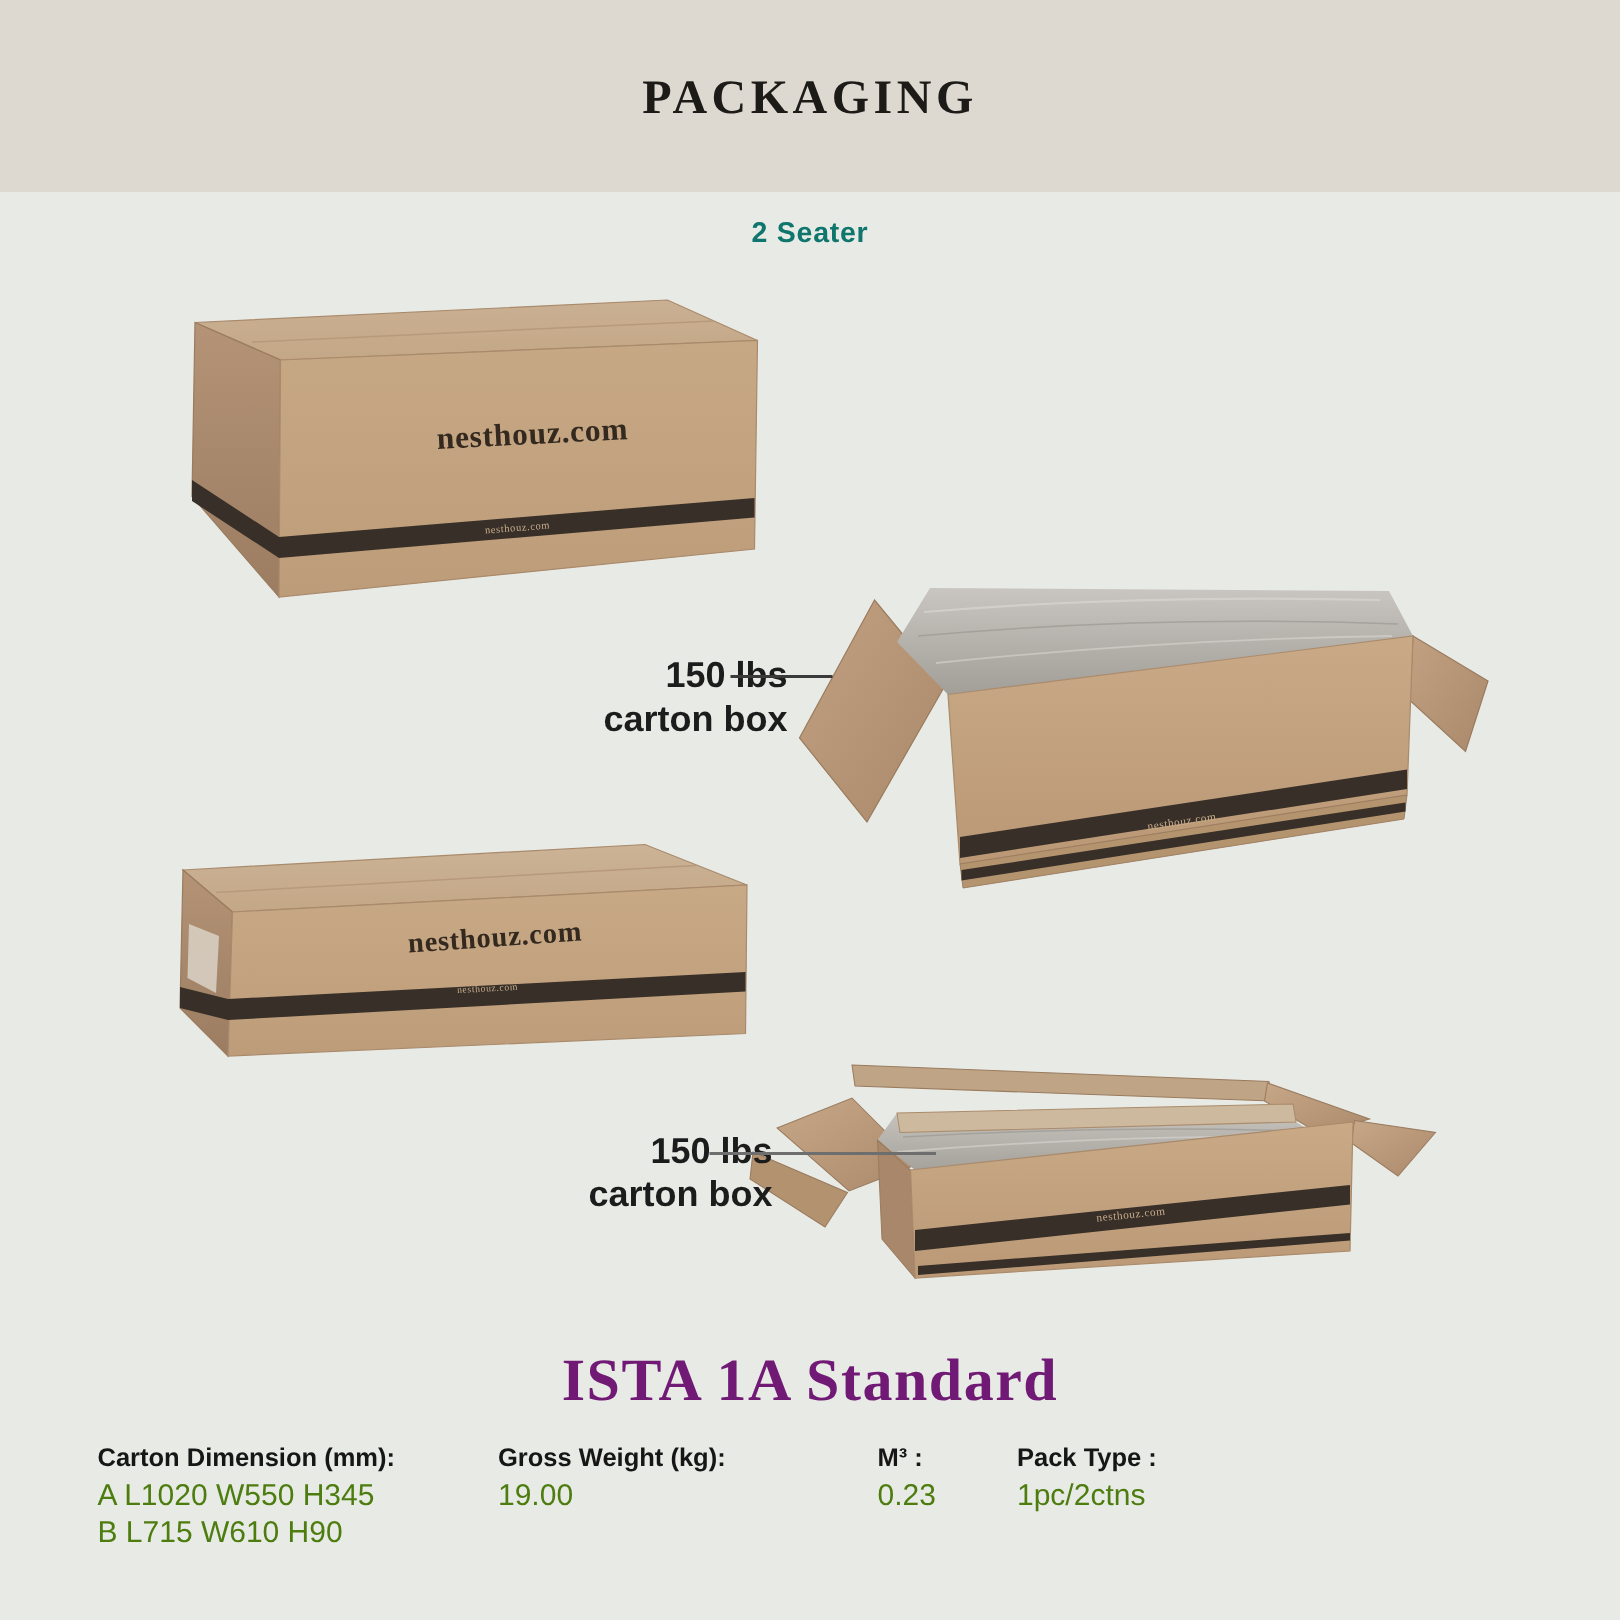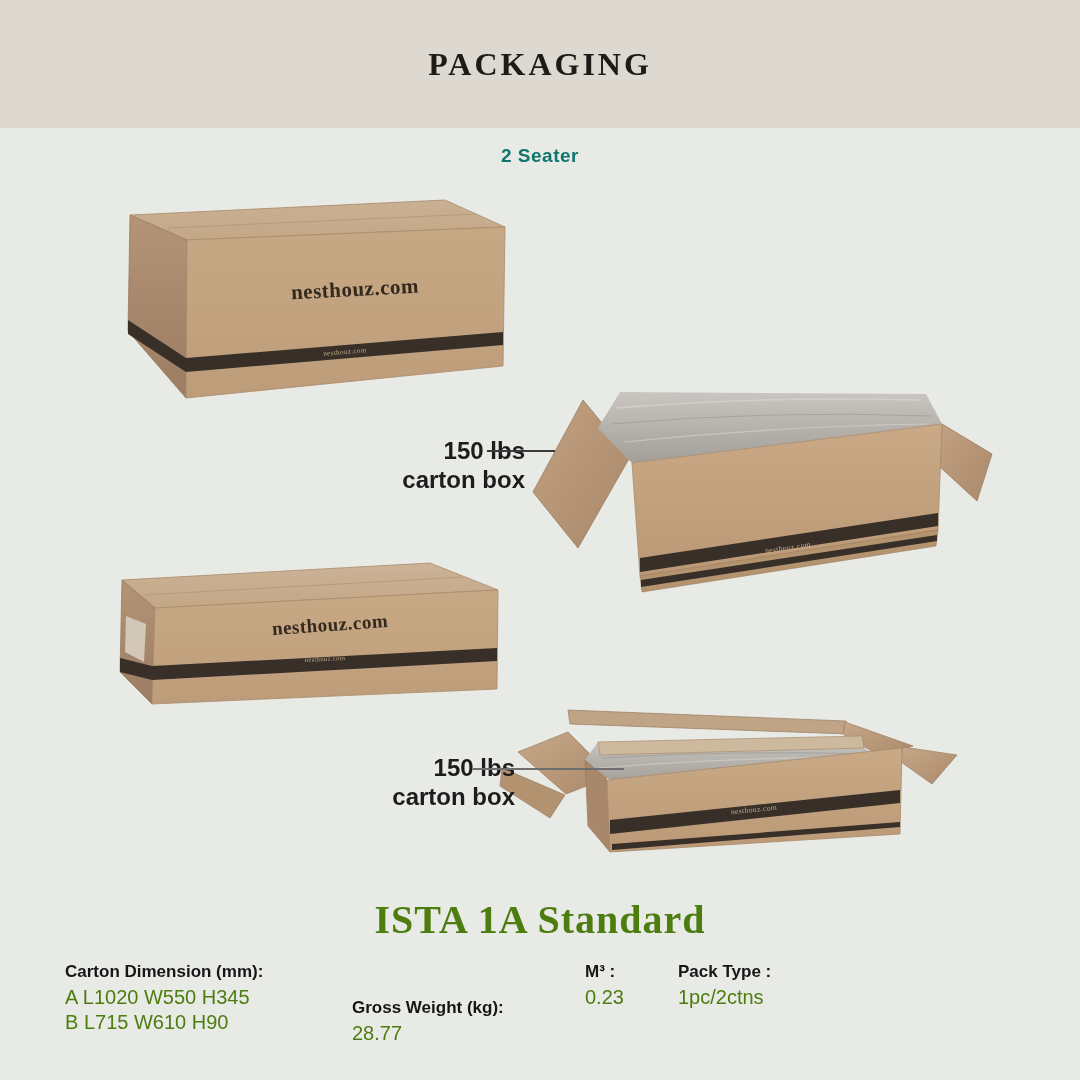--- a/index.html
+++ b/index.html
@@ -42,27 +42,27 @@
   }
   #callout-top{left:375px;top:436px;}
   #callout-bottom{left:365px;top:753px;}
   .callout-line{position:absolute;height:2px;}
   #callout-line-top{left:487px;top:450px;width:68px;background:#3a3a3a;}
   #callout-line-bottom{left:473px;top:768px;width:151px;background:#6e6e6e;}
   
   .standard-title{
     position:absolute;left:0;top:896px;width:1080px;text-align:center;
     font-family:"Liberation Serif", serif;font-weight:bold;
-    font-size:40px;letter-spacing:1px;color:#4d7c0f;
+    font-size:40px;letter-spacing:1px;color:#701a75;
   }
   .spec-col{position:absolute;top:962px;}
   .spec-label{font-size:17px;font-weight:bold;color:#161616;margin-bottom:3px;}
   .spec-value{font-size:20px;color:#4d7c0f;line-height:25px;}
   #spec-dimension{left:65px;}
-  #spec-weight{left:352px;margin-top:36px;}
+  #spec-weight{left:332px;}
   #spec-volume{left:585px;}
   #spec-pack{left:678px;}
   #spec-assembly{left:840px;}
 </style>
 </head>
 <body>
 
 <div id="canvas">
 
   <div class="header-band">
@@ -195,21 +195,21 @@
   <div class="standard-title">ISTA 1A Standard</div>
 
   <div class="spec-col" id="spec-dimension">
     <div class="spec-label">Carton Dimension (mm):</div>
     <div class="spec-value">A L1020 W550 H345</div>
     <div class="spec-value">B L715 W610 H90</div>
   </div>
 
   <div class="spec-col" id="spec-weight">
     <div class="spec-label">Gross Weight (kg):</div>
-    <div class="spec-value">28.77</div>
+    <div class="spec-value">19.00</div>
   </div>
 
   <div class="spec-col" id="spec-volume">
     <div class="spec-label">M³ :</div>
     <div class="spec-value">0.23</div>
   </div>
 
   <div class="spec-col" id="spec-pack">
     <div class="spec-label">Pack Type :</div>
     <div class="spec-value">1pc/2ctns</div>

